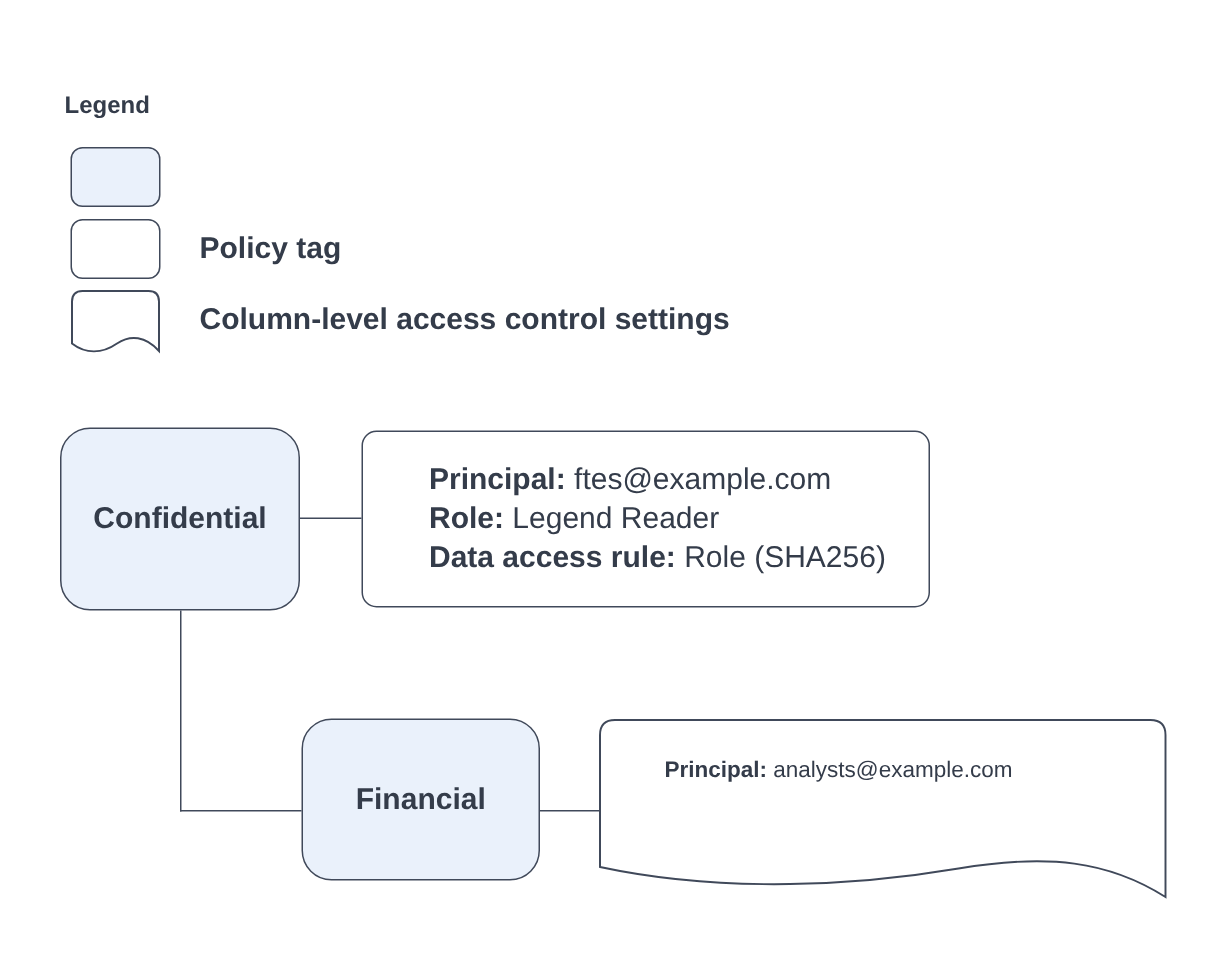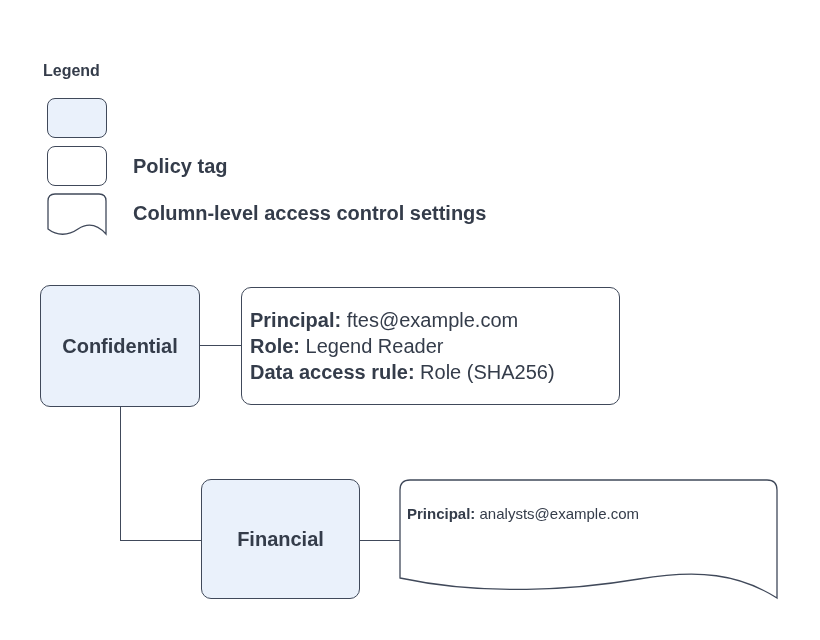--- a/index.html
+++ b/index.html
@@ -38,21 +38,21 @@
   .swatch{
     width:60px;
     height:40px;
     border:1px solid var(--stroke);
     border-radius:8px;
   }
   .swatch-blue{background:var(--node-fill);}
   .swatch-white{background:#ffffff;}
   .node{
     border:1px solid var(--stroke);
-    border-radius:10px;
+    border-radius:20px;
     background:var(--node-fill);
     display:flex;
     align-items:center;
     justify-content:center;
     font-size:20px;
     font-weight:bold;
     color:var(--text);
   }
   .policy-box{
     border:1px solid var(--stroke);
@@ -61,20 +61,21 @@
     display:flex;
     flex-direction:column;
     justify-content:center;
     padding-left:8px;
     font-size:20px;
     color:var(--text);
   }
   .policy-line{
     line-height:26px;
     white-space:nowrap;
+    margin-left:36px;
   }
   .policy-line b{font-weight:bold;}
   .conn{background:var(--stroke);}
   .doc-shape{display:block;color:var(--stroke);}
   .doc-text{
     position:absolute;
     left:8px;
     top:22px;
     font-size:15px;
     color:var(--text);
@@ -114,21 +115,21 @@
     <div class="policy-line">
       <b>Role:</b>
       <span>Legend Reader</span>
     </div>
     <div class="policy-line">
       <b>Data access rule:</b>
       <span>Role (SHA256)</span>
     </div>
   </div>
 
-  <div class="abs node" style="left:201px;top:479px;width:159px;height:120px;align-items:center;">
+  <div class="abs node" style="left:201px;top:479px;width:159px;height:108px;align-items:center;">
     <span>Financial</span>
   </div>
 
   <div class="abs" style="left:399px;top:479px;width:380px;height:122px;">
     <svg class="doc-shape" width="380" height="122" viewBox="0 0 380 122" aria-hidden="true">
       <path d="M 11 1 L 368 1 Q 378 1 378 11 L 378 119 C 340 95 300 90 240 100 C 175 111 85 117 1 99 L 1 11 Q 1 1 11 1 Z" fill="#ffffff" stroke="currentColor" stroke-width="1.3"></path>
     </svg>
     <div class="doc-text">
       <div class="policy-line">
         <b>Principal:</b>

